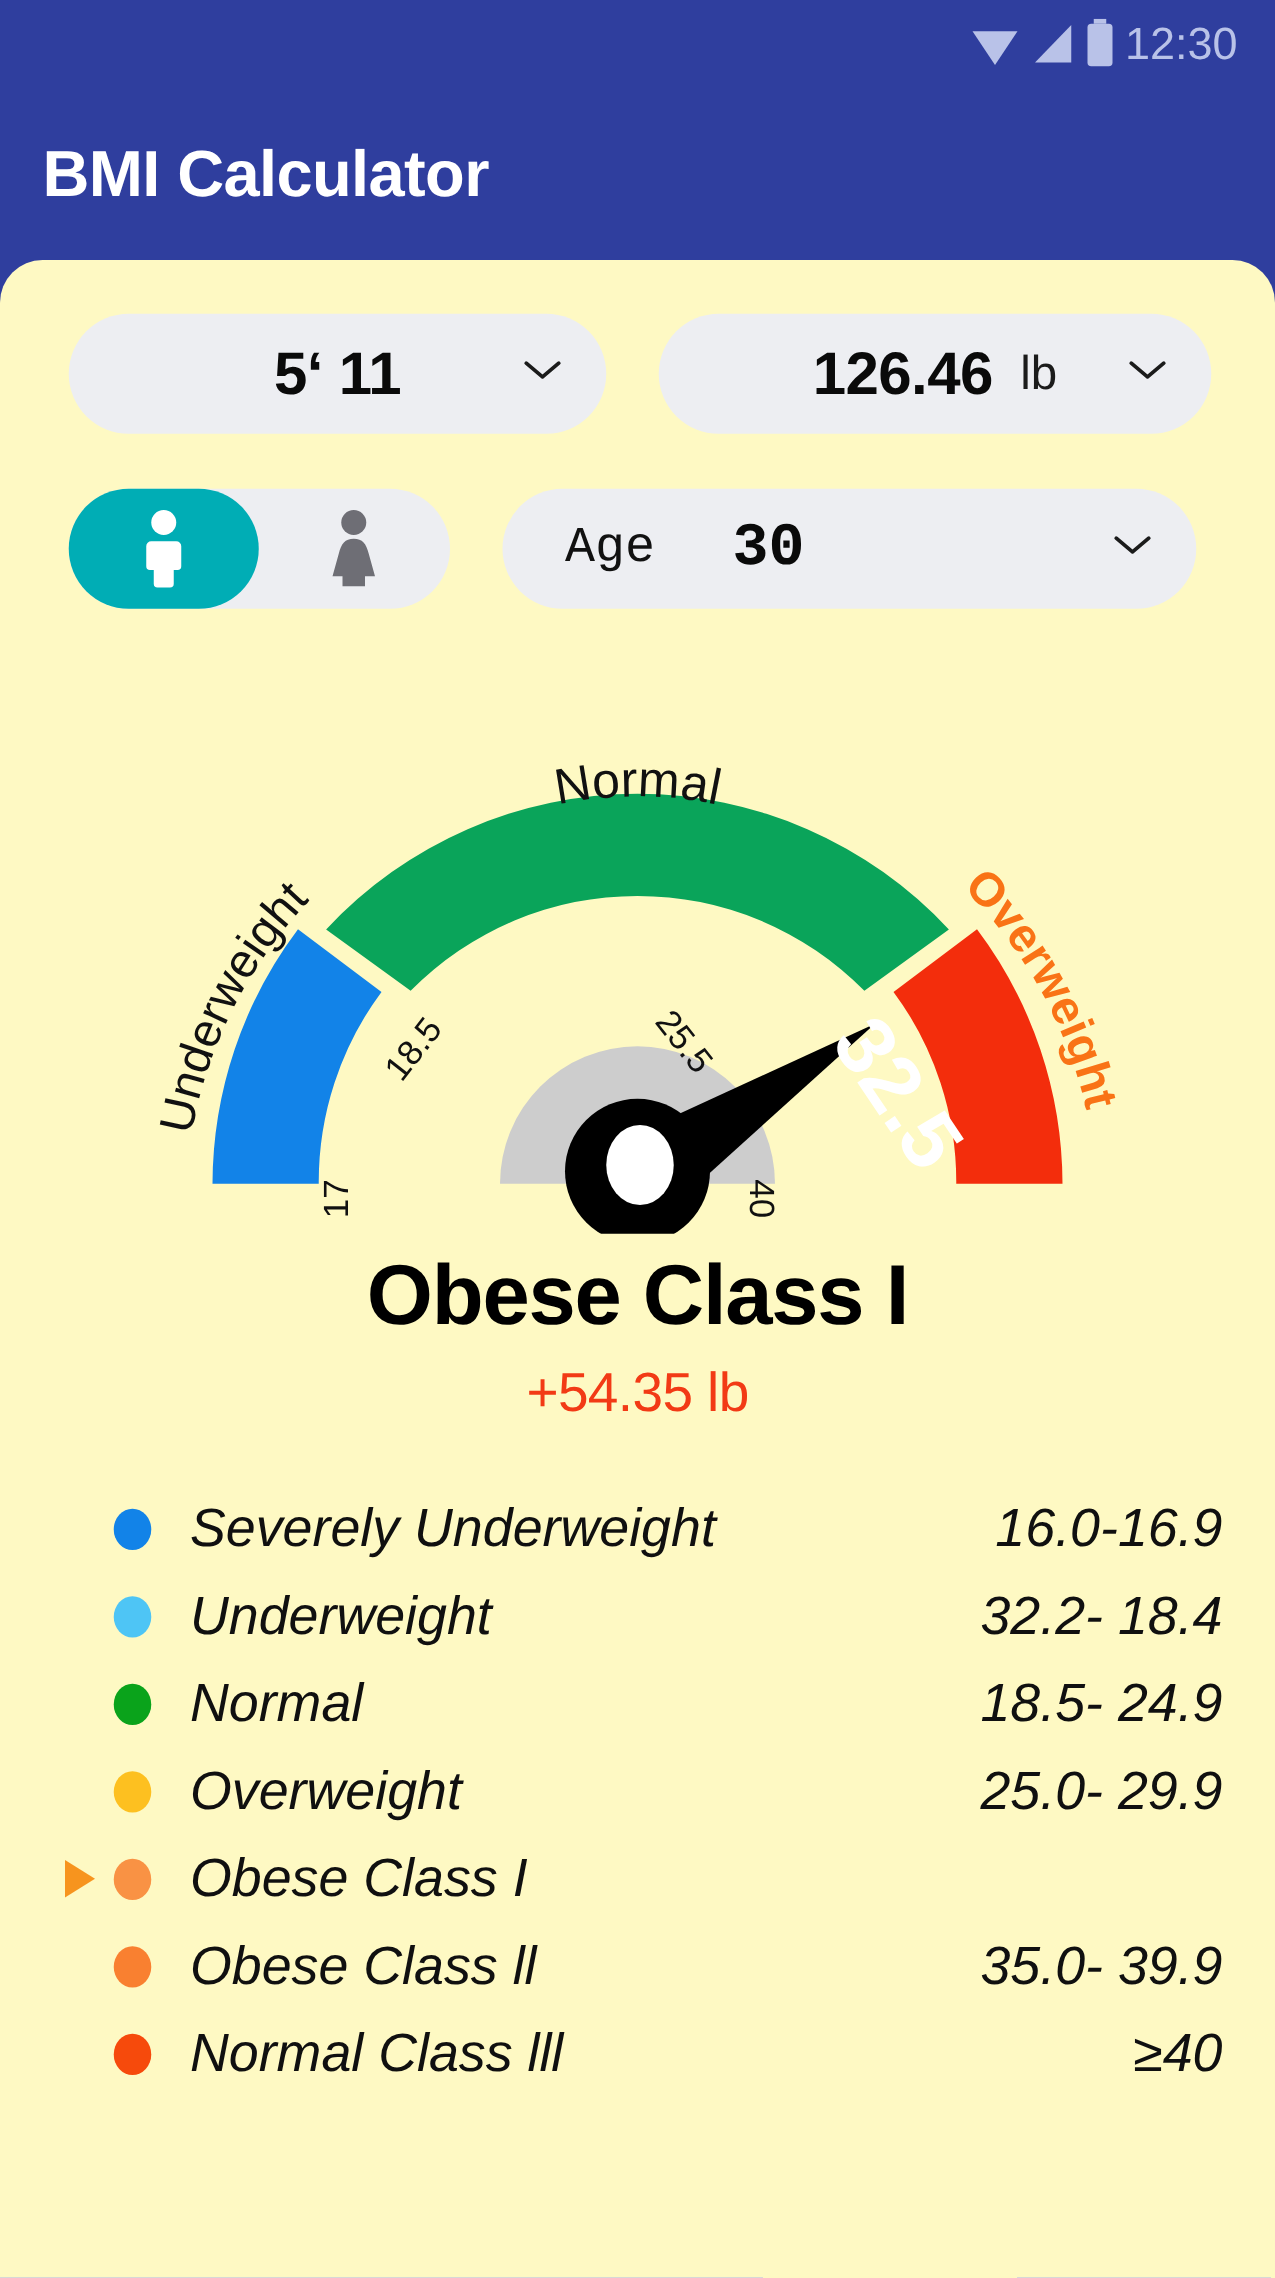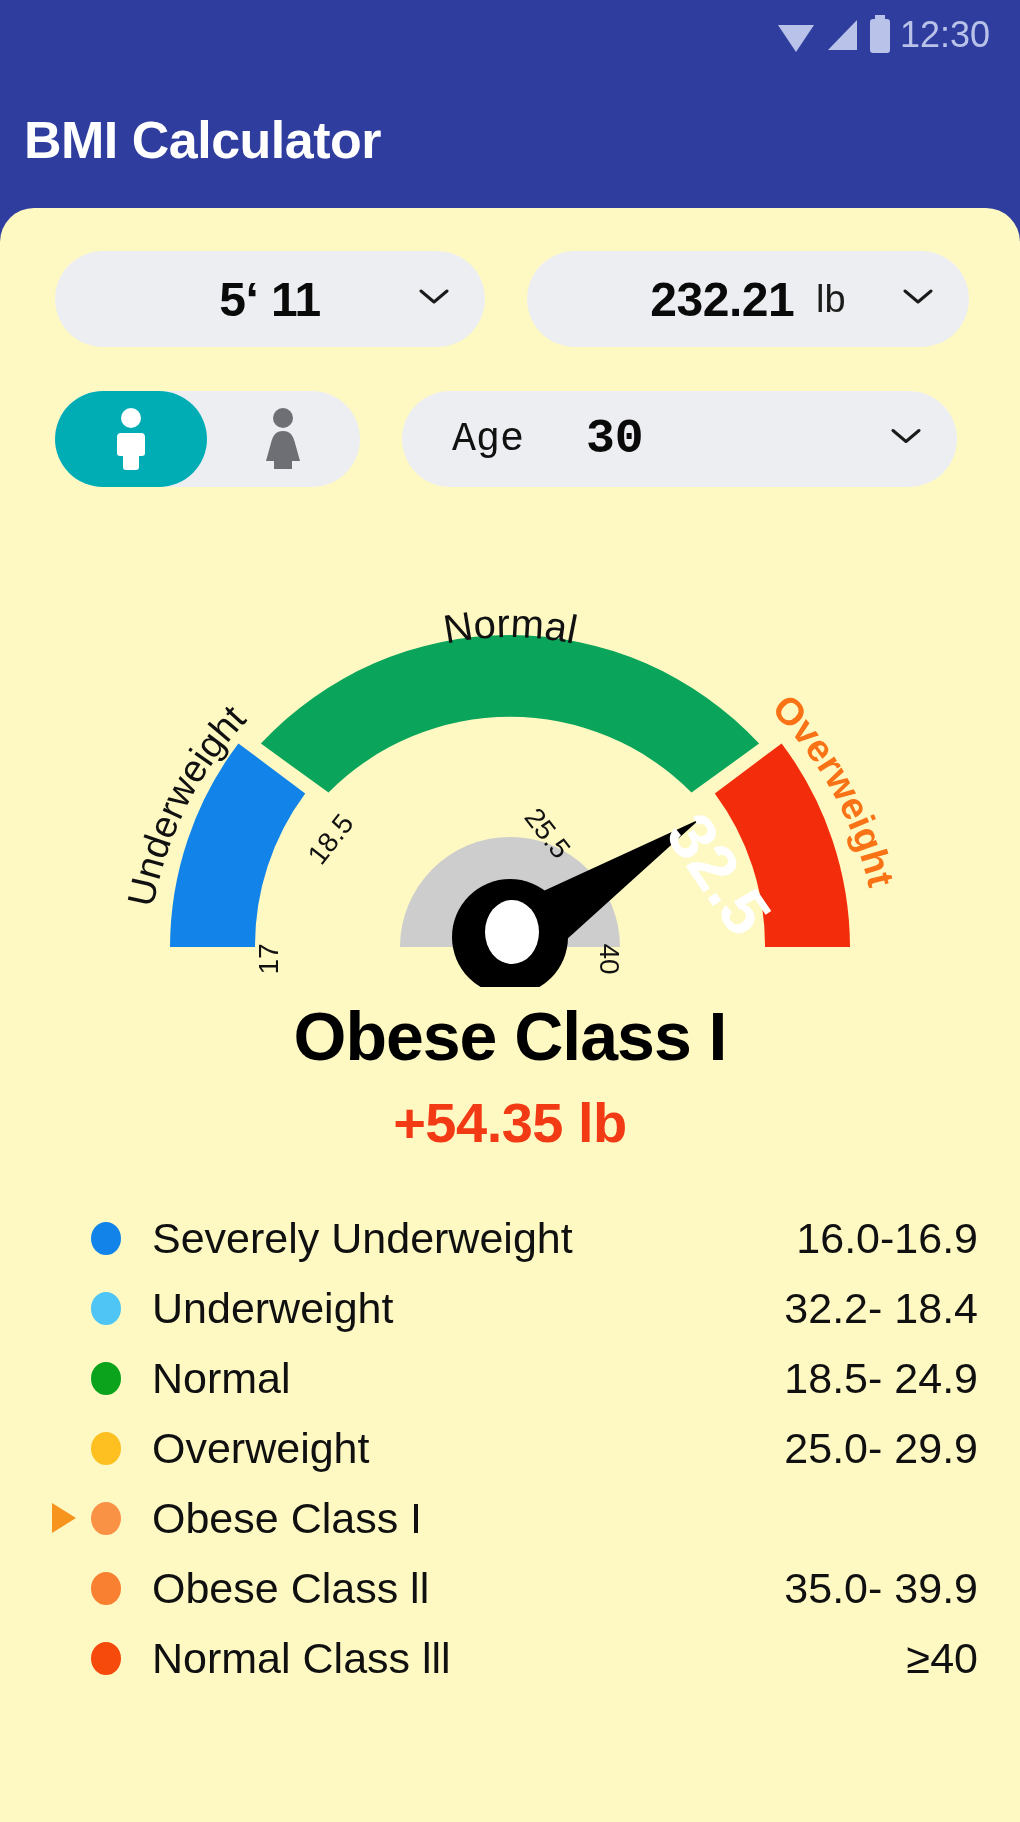--- a/index.html
+++ b/index.html
@@ -26,21 +26,21 @@
   .sb-time {
     color: #b9c2e8; font-size: 36px; letter-spacing: 0px;
     font-family: "Liberation Sans", sans-serif;
   }
 
   
   .appbar {
     position: absolute; top: 70px; left: 0;
     width: 1020px; height: 140px;
     display: flex; align-items: center;
-    padding-left: 24px;
+    padding-left: 34px;
   }
   .app-title {
     color: #ffffff;
     font-size: 52px;
     font-weight: bold;
     letter-spacing: -0.5px;
   }
 
   
   .sheet {
@@ -144,36 +144,37 @@
     margin-top: 14px;
   }
   .result-title {
     font-size: 68px;
     font-weight: bold;
     color: #000000;
     letter-spacing: -1px;
     line-height: 1.05;
   }
   .result-delta {
-    font-size: 56px;
-    font-weight: bold;
+    font-size: 44px;
+    font-weight: normal;
     color: #f23a15;
     margin-top: 18px;
     letter-spacing: -0.5px;
   }
 
   
   .legend {
     margin-top: 48px;
     padding: 0 42px 0 42px;
   }
   .legend-row {
     display: flex;
     align-items: center;
     height: 70px;
+    font-style: italic;
   }
   .legend-marker {
     width: 44px;
     flex: 0 0 44px;
     display: flex;
     align-items: center;
     justify-content: center;
   }
   .legend-dot {
     flex: 0 0 40px;
@@ -234,21 +235,21 @@
       <div class="pill pill-height">
         <span class="val-big">5‘ 11</span>
         <span class="chev">
           <svg width="30" height="18" viewBox="0 0 30 18">
             <path d="M2 3 L15 14 L28 3" stroke="#1b1b1b" stroke-width="3" fill="none" stroke-linecap="round" stroke-linejoin="round"></path>
           </svg>
         </span>
       </div>
 
       <div class="pill pill-weight">
-        <span class="val-big">232.21</span>
+        <span class="val-big">126.46</span>
         <span class="val-unit">lb</span>
         <span class="chev">
           <svg width="30" height="18" viewBox="0 0 30 18">
             <path d="M2 3 L15 14 L28 3" stroke="#1b1b1b" stroke-width="3" fill="none" stroke-linecap="round" stroke-linejoin="round"></path>
           </svg>
         </span>
       </div>
 
     </div>
 

